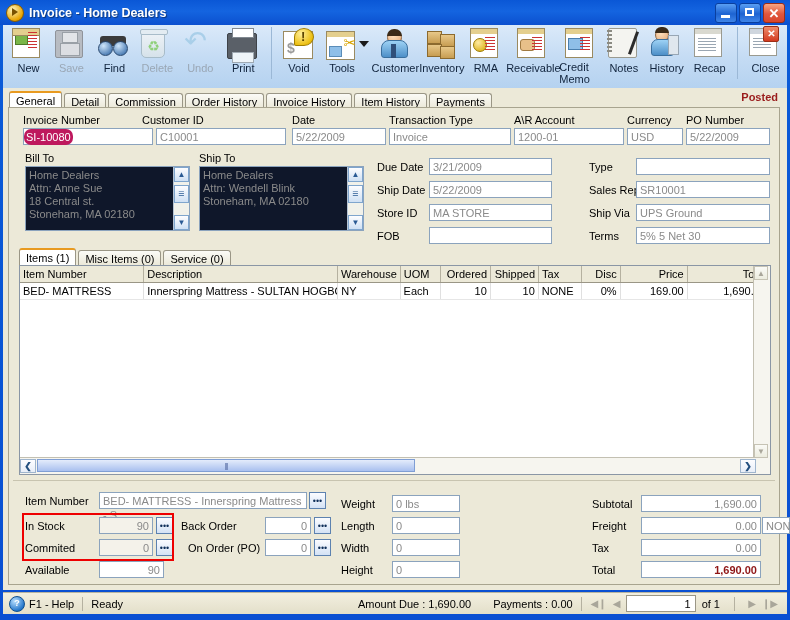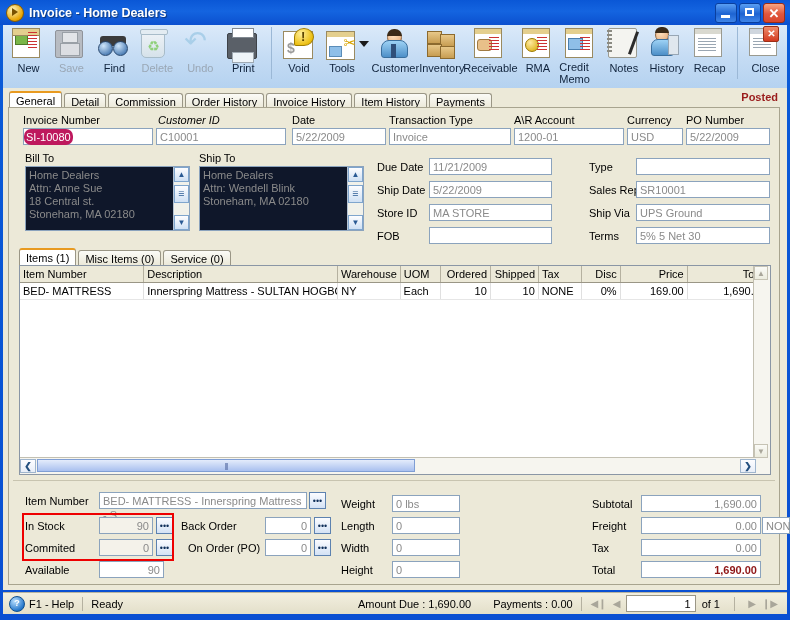--- a/index.html
+++ b/index.html
@@ -300,35 +300,35 @@
               <i></i>
               <i></i>
             </div>
           </div>
         <div class="lbl">Inventory</div>
       </div>
       <div class="tbtn">
         <div class="ic">
             <div class="rpt">
               <div class="tan"></div>
+              <div class="coin"></div>
+              <div class="lines"></div>
+            </div>
+          </div>
+        <div class="lbl">RMA</div>
+      </div>
+      <div class="tbtn">
+        <div class="ic">
+            <div class="rpt">
+              <div class="tan"></div>
               <div class="hand"></div>
               <div class="lines"></div>
             </div>
           </div>
         <div class="lbl">Receivable</div>
-      </div>
-      <div class="tbtn">
-        <div class="ic">
-            <div class="rpt">
-              <div class="tan"></div>
-              <div class="coin"></div>
-              <div class="lines"></div>
-            </div>
-          </div>
-        <div class="lbl">RMA</div>
       </div>
       <div class="tbtn">
         <div class="ic">
             <div class="rpt">
               <div class="tan"></div>
               <div class="blue"></div>
               <div class="lines"></div>
             </div>
           </div>
         <div class="lbl">Credit Memo</div>
@@ -386,21 +386,21 @@
       <div class="tab">Order History</div>
       <div class="tab">Invoice History</div>
       <div class="tab">Item History</div>
       <div class="tab">Payments</div>
     </div>
     <div class="posted">Posted</div>
 
     <div class="panel">
 
       <div class="abs lbl2" style="left:14px;top:6px;">Invoice Number</div>
-      <div class="abs lbl2" style="left:149px;top:6px;font-style:italic;">Customer ID</div>
+      <div class="abs lbl2" style="left:133px;top:6px;">Customer ID</div>
       <div class="abs lbl2" style="left:283px;top:6px;">Date</div>
       <div class="abs lbl2" style="left:380px;top:6px;">Transaction Type</div>
       <div class="abs lbl2" style="left:505px;top:6px;">A\R Account</div>
       <div class="abs lbl2" style="left:618px;top:6px;">Currency</div>
       <div class="abs lbl2" style="left:677px;top:6px;">PO Number</div>
 
       <div class="abs fld sel" style="left:14px;top:20px;width:130px;"><span>SI-10080</span></div>
       <div class="abs fld" style="left:147px;top:20px;width:130px;">C10001</div>
       <div class="abs fld" style="left:283px;top:20px;width:94px;">5/22/2009</div>
       <div class="abs fld" style="left:380px;top:20px;width:122px;">Invoice</div>
@@ -431,21 +431,21 @@
           <div>Stoneham, MA 02180</div>
         </div>
         <div class="sb">
           <div class="sbbtn">▲</div>
           <div class="sbthumb">☰</div>
           <div class="sbbtn" style="position:absolute;bottom:0;">▼</div>
         </div>
       </div>
 
       <div class="abs lbl2" style="left:368px;top:53px;">Due Date</div>
-      <div class="abs fld" style="left:420px;top:50px;width:123px;">11/21/2009</div>
+      <div class="abs fld" style="left:420px;top:50px;width:123px;">3/21/2009</div>
 
       <div class="abs lbl2" style="left:368px;top:76px;">Ship Date</div>
       <div class="abs fld" style="left:420px;top:73px;width:123px;">5/22/2009</div>
 
       <div class="abs lbl2" style="left:368px;top:99px;">Store ID</div>
       <div class="abs fld" style="left:420px;top:96px;width:123px;">MA STORE</div>
 
       <div class="abs lbl2" style="left:368px;top:122px;">FOB</div>
       <div class="abs fld" style="left:420px;top:119px;width:123px;"></div>
 

